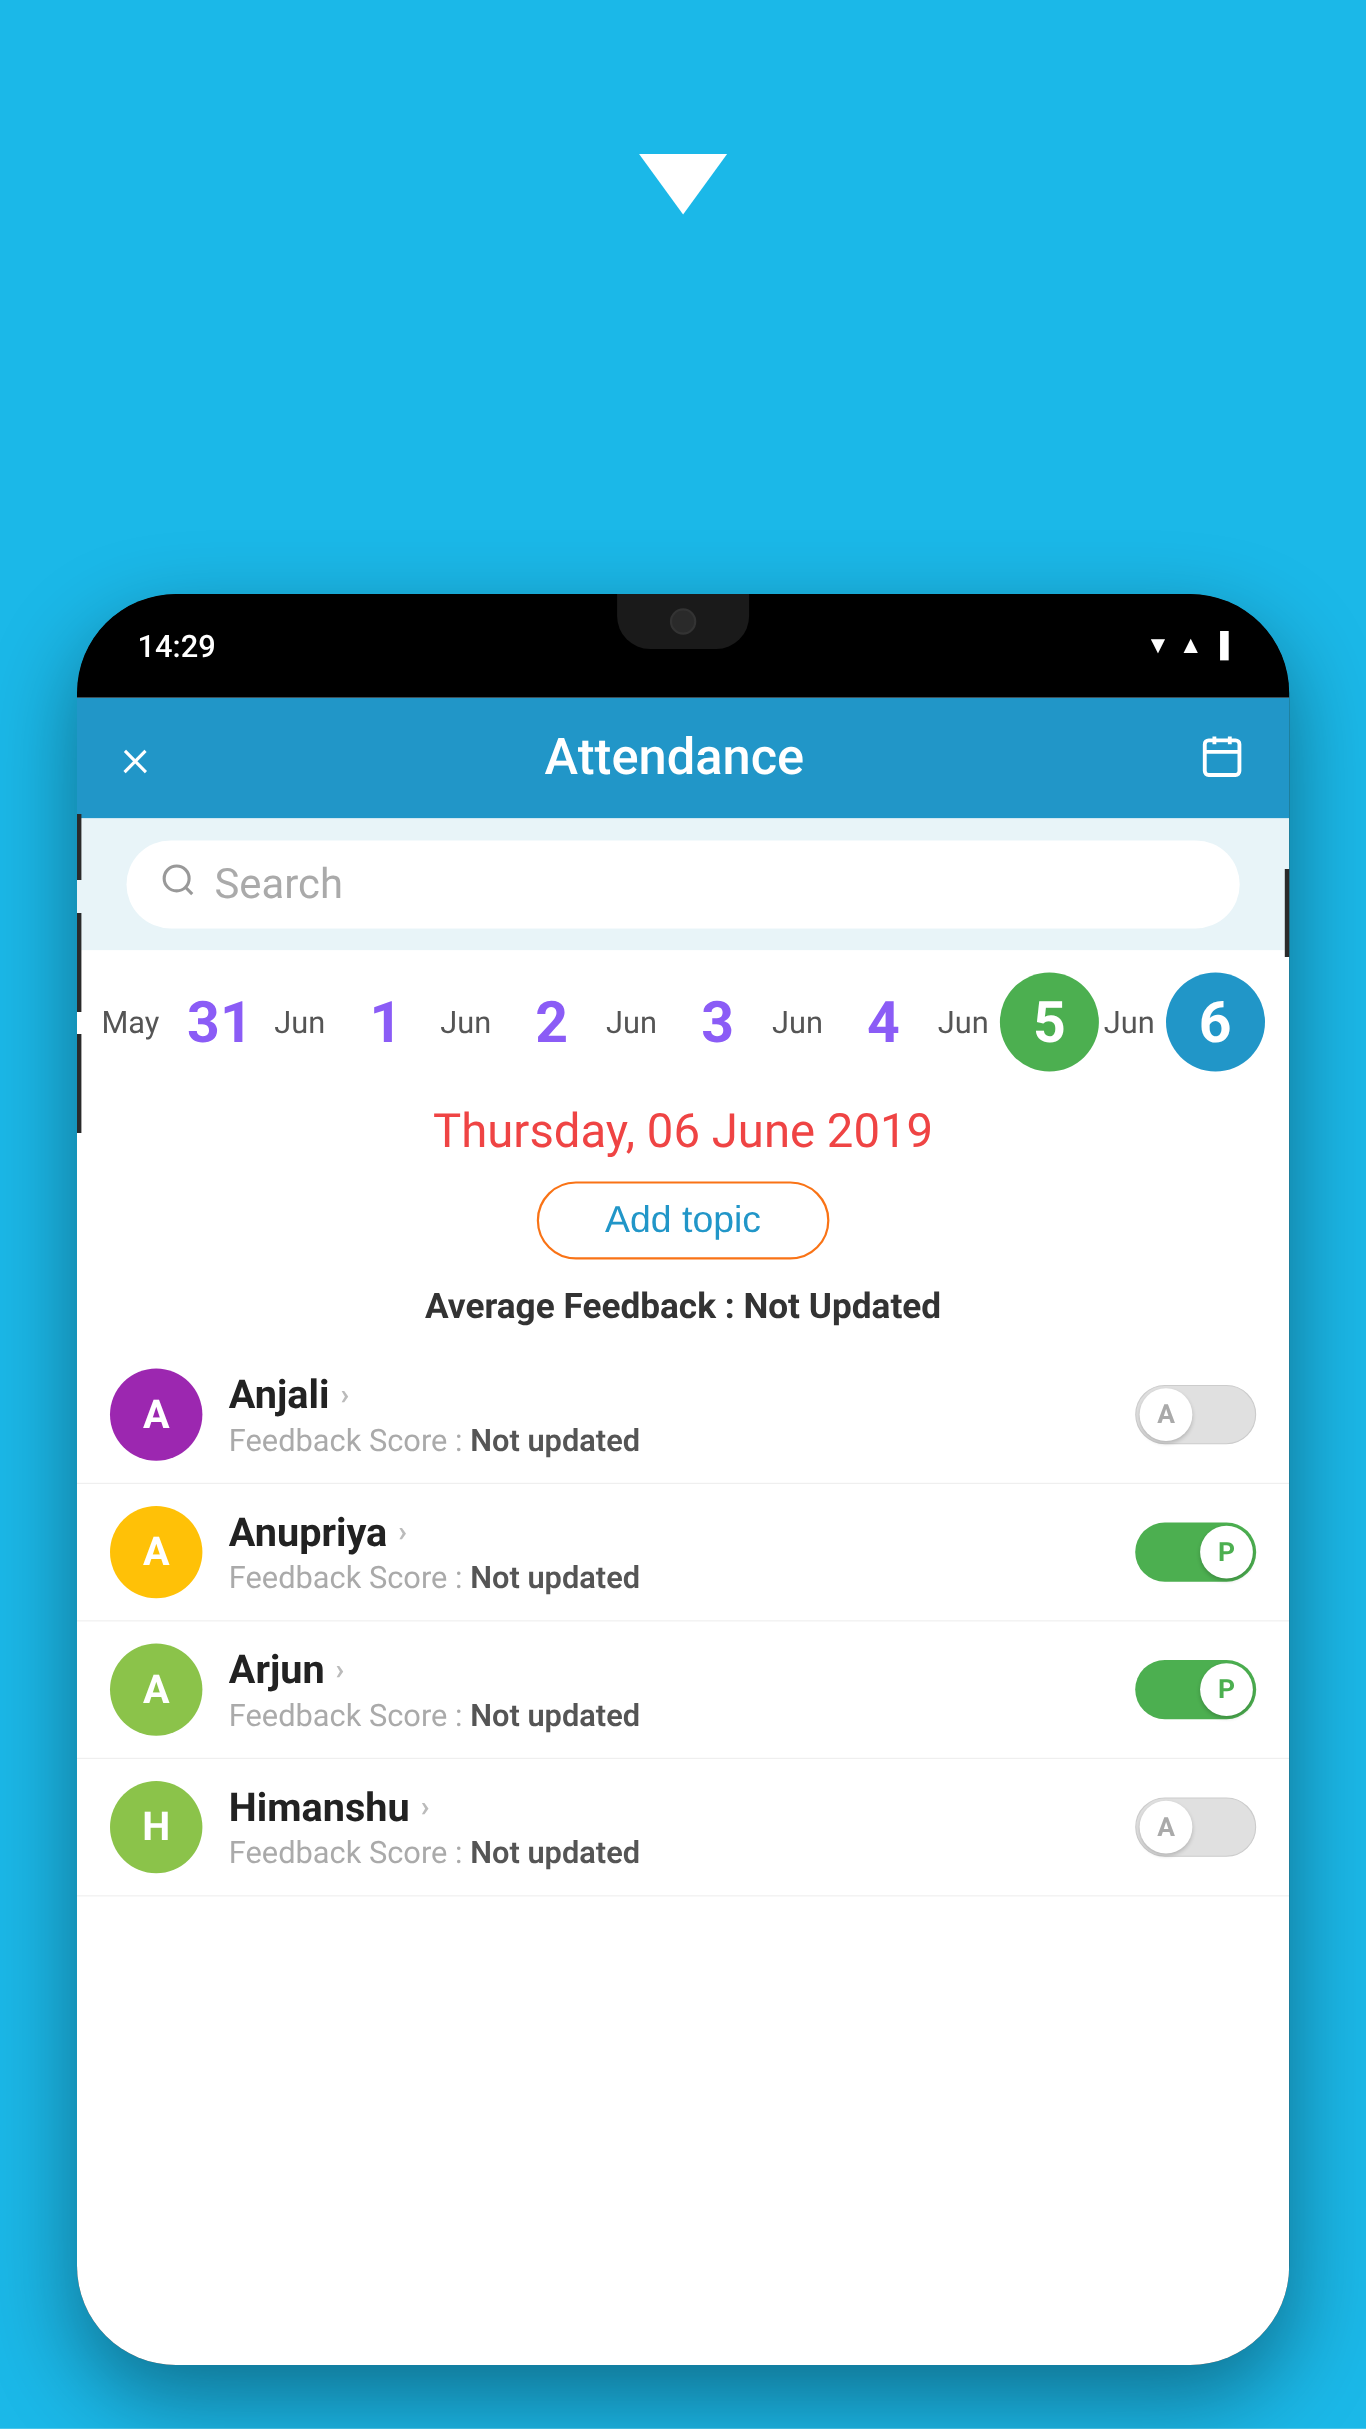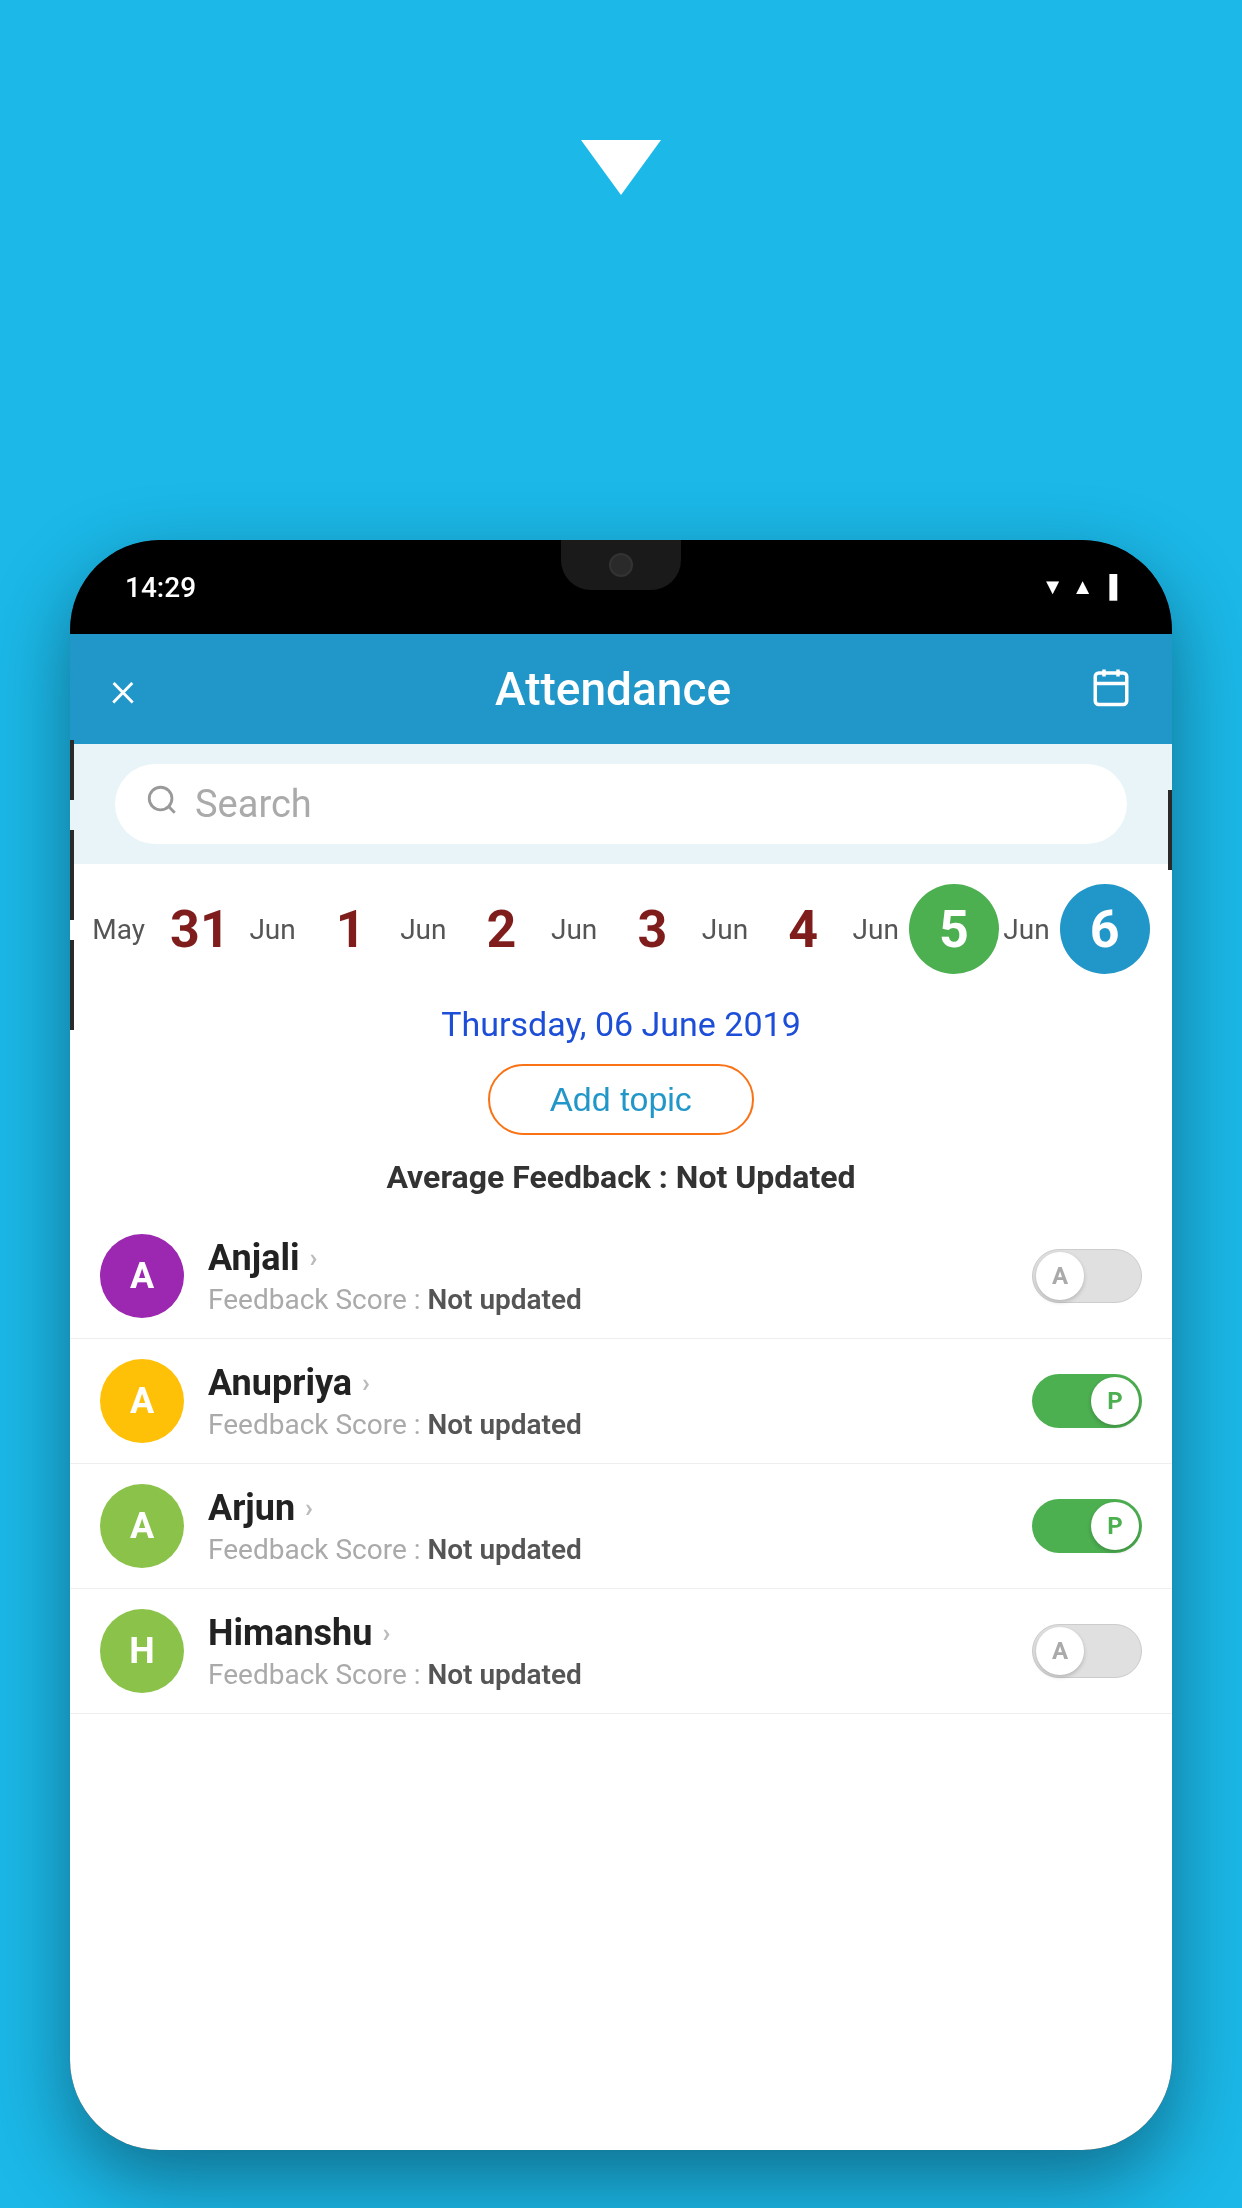--- a/index.html
+++ b/index.html
@@ -193,21 +193,21 @@
 
     .cal-month {
       font-size: 28px;
       color: #555;
       font-weight: 400;
     }
 
     .cal-date {
       font-size: 52px;
       font-weight: 700;
-      color: #7f1d1d;
+      color: #8b5cf6;
       width: 90px;
       height: 90px;
       display: flex;
       align-items: center;
       justify-content: center;
       border-radius: 50%;
     }
 
     .cal-date.today {
       background: #4CAF50;
@@ -216,22 +216,22 @@
 
     .cal-date.selected {
       background: #2196C8;
       color: white;
     }
 
     
     .selected-date-row {
       text-align: center;
       padding: 20px 0 10px;
-      font-size: 34px;
-      color: #1d4ed8;
+      font-size: 43px;
+      color: #ef4444;
       background: white;
     }
 
     
     .add-topic-container {
       display: flex;
       justify-content: center;
       padding: 10px 0 15px;
       background: white;
     }

